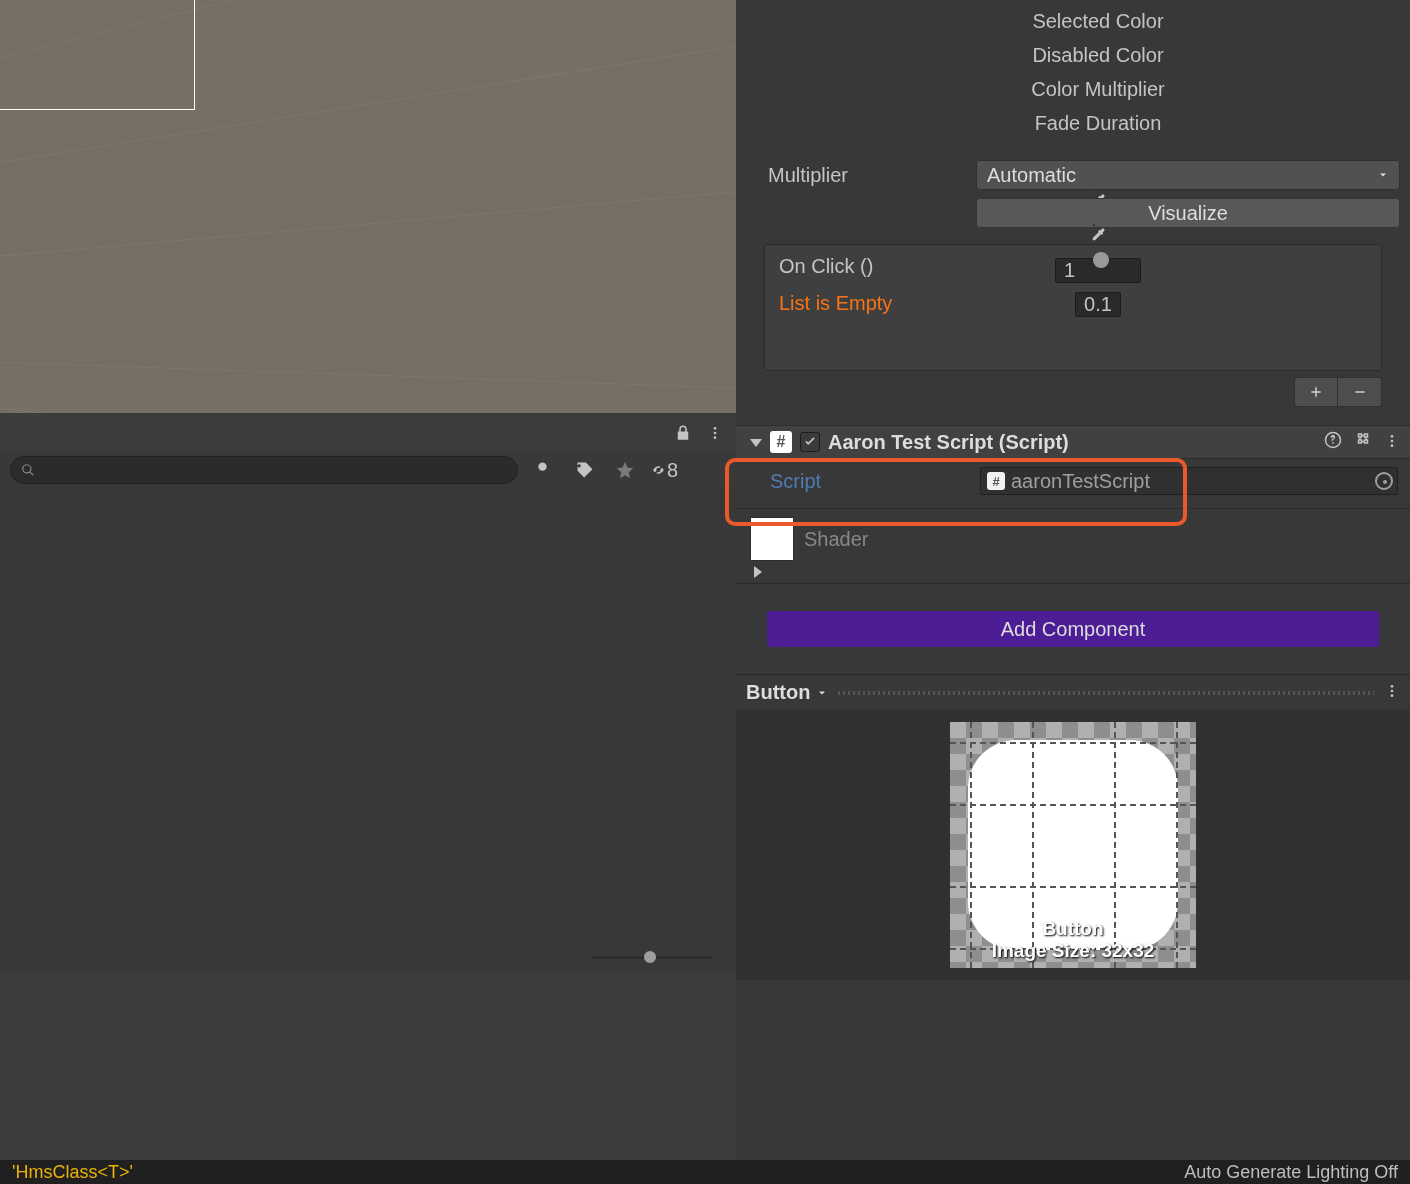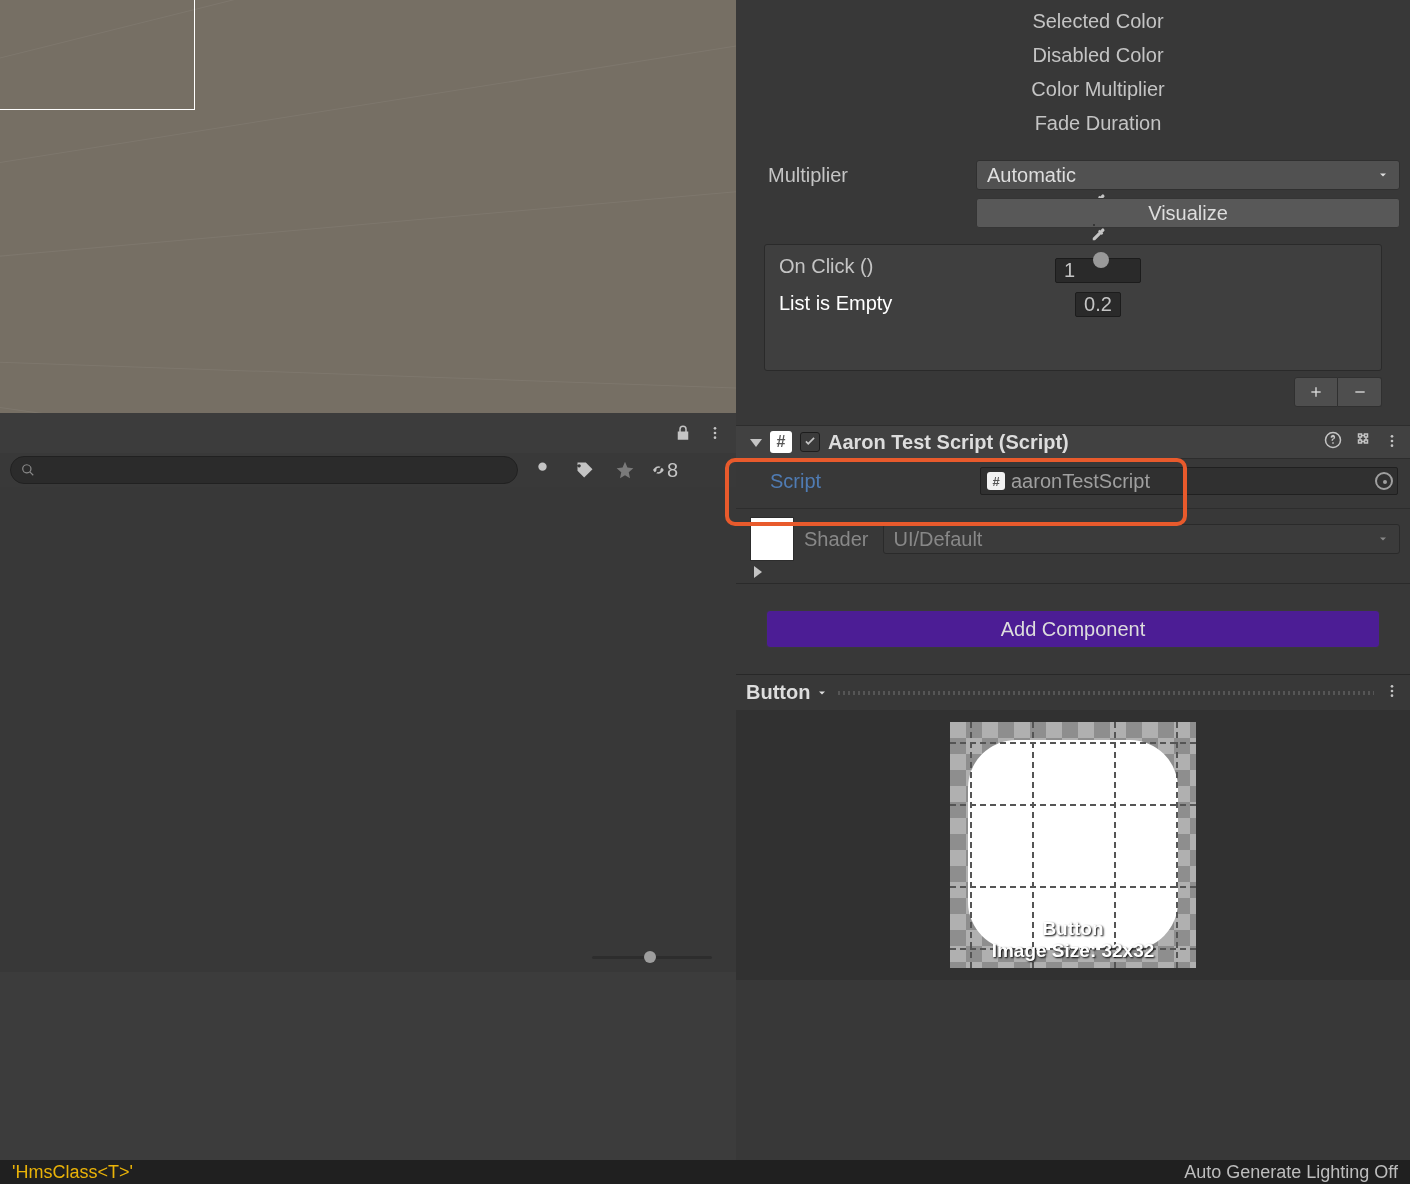--- a/index.html
+++ b/index.html
@@ -45,21 +45,21 @@
 .num-field{ width:86px; height:26px; background:#2a2a2a; border:1px solid #1c1c1c; border-radius:2px; color:#c4c4c4; padding:0 8px; display:flex; align-items:center;}
 .text-field{ flex:1; height:28px; background:#2a2a2a; border:1px solid #1c1c1c; border-radius:2px; color:#c4c4c4; padding:0 8px; display:flex; align-items:center;}
 
 .nav-row{ display:flex; align-items:center; height:38px; padding-left:32px; padding-right:10px;}
 .nav-row .prop-label{ flex:0 0 208px; }
 .dropdown{ flex:1; height:30px; background:#515151; border:1px solid #303030; border-radius:3px; display:flex; align-items:center; justify-content:space-between; padding:0 10px; color:#ddd;}
 .btn{ height:30px; background:#585858; border:1px solid #353535; border-radius:3px; display:flex; align-items:center; justify-content:center; color:#ddd;}
 
 .event-box{ margin:12px 28px 0 28px; border:1px solid #2a2a2a; border-radius:3px; background:#3f3f3f; }
 .event-box .hdr{ padding:10px 14px 6px 14px;}
-.event-box .body{ padding:8px 14px 24px 14px; color:#ffffff; min-height:86px;}
+.event-box .body{ padding:8px 14px 24px 14px; color:#f97316; min-height:86px;}
 .event-btns{ display:flex; justify-content:flex-end; gap:0; margin:6px 28px 18px 0;}
 .sqbtn{ width:44px; height:30px; background:#4e4e4e; border:1px solid #303030; display:flex; align-items:center; justify-content:center; color:#ddd;}
 .sqbtn:first-child{ border-radius:3px 0 0 3px;}
 .sqbtn:last-child{ border-radius:0 3px 3px 0; border-left:none;}
 
 .comp-header{ display:flex; align-items:center; height:34px; padding:0 10px 0 14px; background:#414141; border-top:1px solid #2d2d2d; border-bottom:1px solid #2d2d2d; gap:8px;}
 .foldout{ width:0;height:0; border-left:6px solid transparent; border-right:6px solid transparent; border-top:8px solid #c4c4c4; transform:translateY(1px);}
 .foldout.right{ border-top:6px solid transparent; border-bottom:6px solid transparent; border-left:8px solid #c4c4c4; border-right:none;}
 .script-icon{ width:22px;height:22px; background:#fff; border-radius:3px; display:flex; align-items:center; justify-content:center; color:#555; font-weight:bold; font-size:16px;}
 .chk{ width:20px;height:20px; background:#3b3b3b; border:1px solid #1d1d1d; border-radius:3px; display:flex; align-items:center; justify-content:center;}
@@ -195,21 +195,21 @@
   <div class="prop-row">
     <div class="prop-label">Color Multiplier</div>
     <div class="slider-track">
         <div class="slider-thumb"></div>
       </div>
     <div class="num-field">1</div>
   </div>
 
   <div class="prop-row">
     <div class="prop-label">Fade Duration</div>
-    <div class="text-field">0.2</div>
+    <div class="text-field">0.1</div>
   </div>
 
   <div style="height:10px;"></div>
 
   <div class="nav-row">
     <div class="prop-label">Multiplier</div>
     <div class="dropdown">
       <span>Automatic</span>
       <svg width="12" height="12" viewBox="0 0 24 24">
           <path d="M6 9l6 6 6-6z"></path>
@@ -275,26 +275,20 @@
     </div>
   </div>
 
   <div style="height:6px; border-bottom:1px solid #2d2d2d;"></div>
 
   <div style="display:flex; align-items:center; padding:8px 10px 0 14px; gap:10px;">
     <span class="mat-thumb"></span>
     <div style="flex:1">
       <div class="shader-row">
         <span>Shader</span>
-        <div class="shader-dd">
-          <span>UI/Default</span>
-          <svg width="12" height="12" viewBox="0 0 24 24">
-              <path d="M6 9l6 6 6-6z"></path>
-            </svg>
-        </div>
       </div>
     </div>
   </div>
   <div style="display:flex; align-items:center; padding:4px 0 6px 18px;">
     <span class="foldout right"></span>
   </div>
 
   <div style="height:1px;background:#2a2a2a;"></div>
 
   <div class="add-comp-row">

